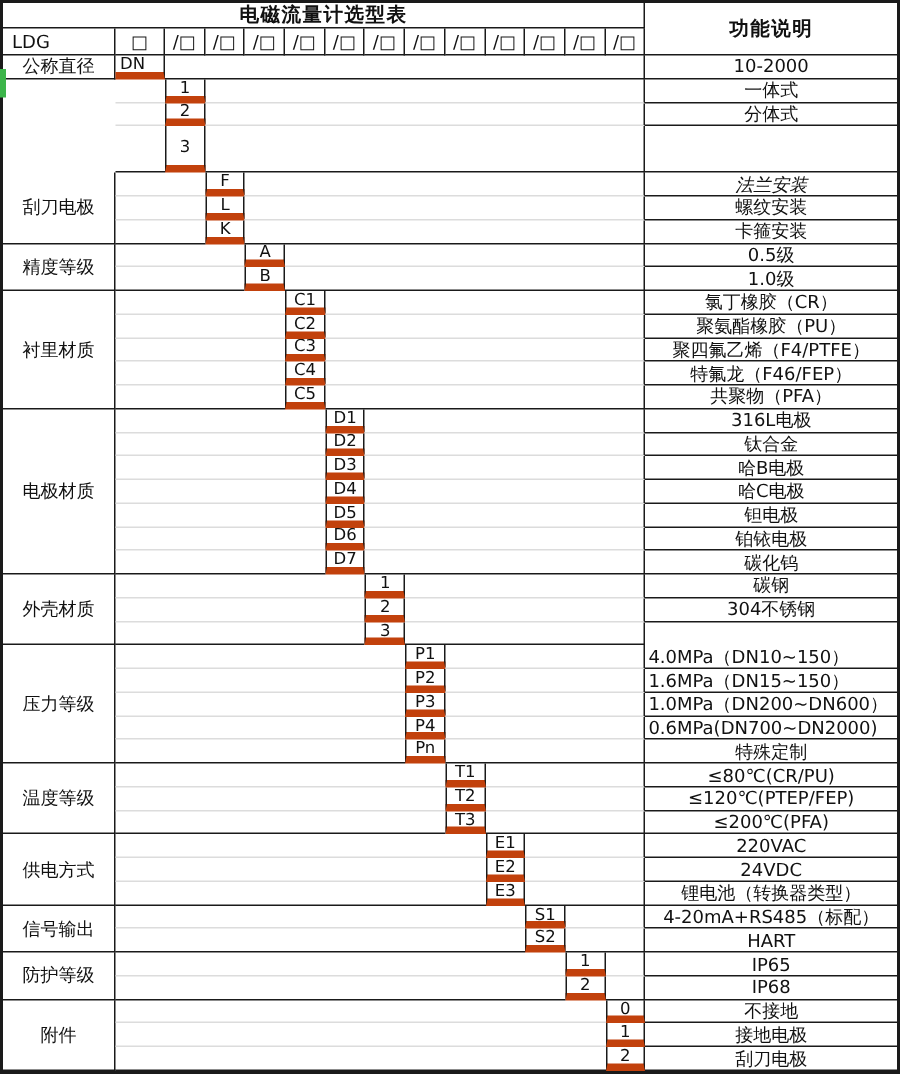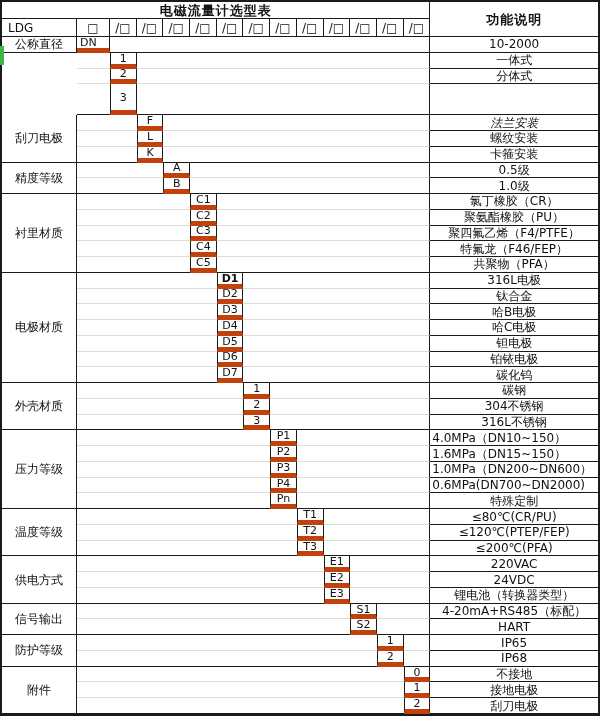--- a/index.html
+++ b/index.html
@@ -150,21 +150,21 @@
       <div class="cell empty-cell fb" style="grid-area: 15 / 2 / auto / 6;"></div>
       <div class="cell code-cell" style="grid-area: 15 / 6;">C4</div>
       <div class="cell empty-cell edge fb" style="grid-area: 15 / 7 / auto / 15;"></div>
       <div class="cell desc-cell" style="grid-area: 15 / 15;">特氟龙（F46/FEP）</div>
       <div class="cell empty-cell bb" style="grid-area: 16 / 2 / auto / 6;"></div>
       <div class="cell code-cell" style="grid-area: 16 / 6;">C5</div>
       <div class="cell empty-cell edge bb" style="grid-area: 16 / 7 / auto / 15;"></div>
       <div class="cell desc-cell" style="grid-area: 16 / 15;">共聚物（PFA）</div>
       <div class="cell cat-label" style="grid-area: 17 / 1 / 24;">电极材质</div>
       <div class="cell empty-cell fb" style="grid-area: 17 / 2 / auto / 7;"></div>
-      <div class="cell code-cell" style="grid-area: 17 / 7; font-weight: bold;">D1</div>
+      <div class="cell code-cell" style="grid-area: 17 / 7;">D1</div>
       <div class="cell empty-cell edge fb" style="grid-area: 17 / 8 / auto / 15;"></div>
       <div class="cell desc-cell" style="grid-area: 17 / 15;">316L电极</div>
       <div class="cell empty-cell fb" style="grid-area: 18 / 2 / auto / 7;"></div>
       <div class="cell code-cell" style="grid-area: 18 / 7;">D2</div>
       <div class="cell empty-cell edge fb" style="grid-area: 18 / 8 / auto / 15;"></div>
       <div class="cell desc-cell" style="grid-area: 18 / 15;">钛合金</div>
       <div class="cell empty-cell fb" style="grid-area: 19 / 2 / auto / 7;"></div>
       <div class="cell code-cell" style="grid-area: 19 / 7;">D3</div>
       <div class="cell empty-cell edge fb" style="grid-area: 19 / 8 / auto / 15;"></div>
       <div class="cell desc-cell" style="grid-area: 19 / 15;">哈B电极</div>
@@ -189,21 +189,20 @@
       <div class="cell code-cell" style="grid-area: 24 / 8;">1</div>
       <div class="cell empty-cell edge fb" style="grid-area: 24 / 9 / auto / 15;"></div>
       <div class="cell desc-cell" style="grid-area: 24 / 15;">碳钢</div>
       <div class="cell empty-cell fb" style="grid-area: 25 / 2 / auto / 8;"></div>
       <div class="cell code-cell" style="grid-area: 25 / 8;">2</div>
       <div class="cell empty-cell edge fb" style="grid-area: 25 / 9 / auto / 15;"></div>
       <div class="cell desc-cell" style="grid-area: 25 / 15;">304不锈钢</div>
       <div class="cell empty-cell bb" style="grid-area: 26 / 2 / auto / 8;"></div>
       <div class="cell code-cell" style="grid-area: 26 / 8;">3</div>
       <div class="cell empty-cell edge bb" style="grid-area: 26 / 9 / auto / 15;"></div>
-      <div class="cell desc-cell" style="grid-area: 26 / 15;">316L不锈钢</div>
       <div class="cell cat-label" style="grid-area: 27 / 1 / 32;">压力等级</div>
       <div class="cell empty-cell fb" style="grid-area: 27 / 2 / auto / 9;"></div>
       <div class="cell code-cell" style="grid-area: 27 / 9;">P1</div>
       <div class="cell empty-cell edge fb" style="grid-area: 27 / 10 / auto / 15;"></div>
       <div class="cell desc-cell left-align" style="grid-area: 27 / 15;">4.0MPa（DN10~150）</div>
       <div class="cell empty-cell fb" style="grid-area: 28 / 2 / auto / 9;"></div>
       <div class="cell code-cell" style="grid-area: 28 / 9;">P2</div>
       <div class="cell empty-cell edge fb" style="grid-area: 28 / 10 / auto / 15;"></div>
       <div class="cell desc-cell left-align" style="grid-area: 28 / 15;">1.6MPa（DN15~150）</div>
       <div class="cell empty-cell fb" style="grid-area: 29 / 2 / auto / 9;"></div>

